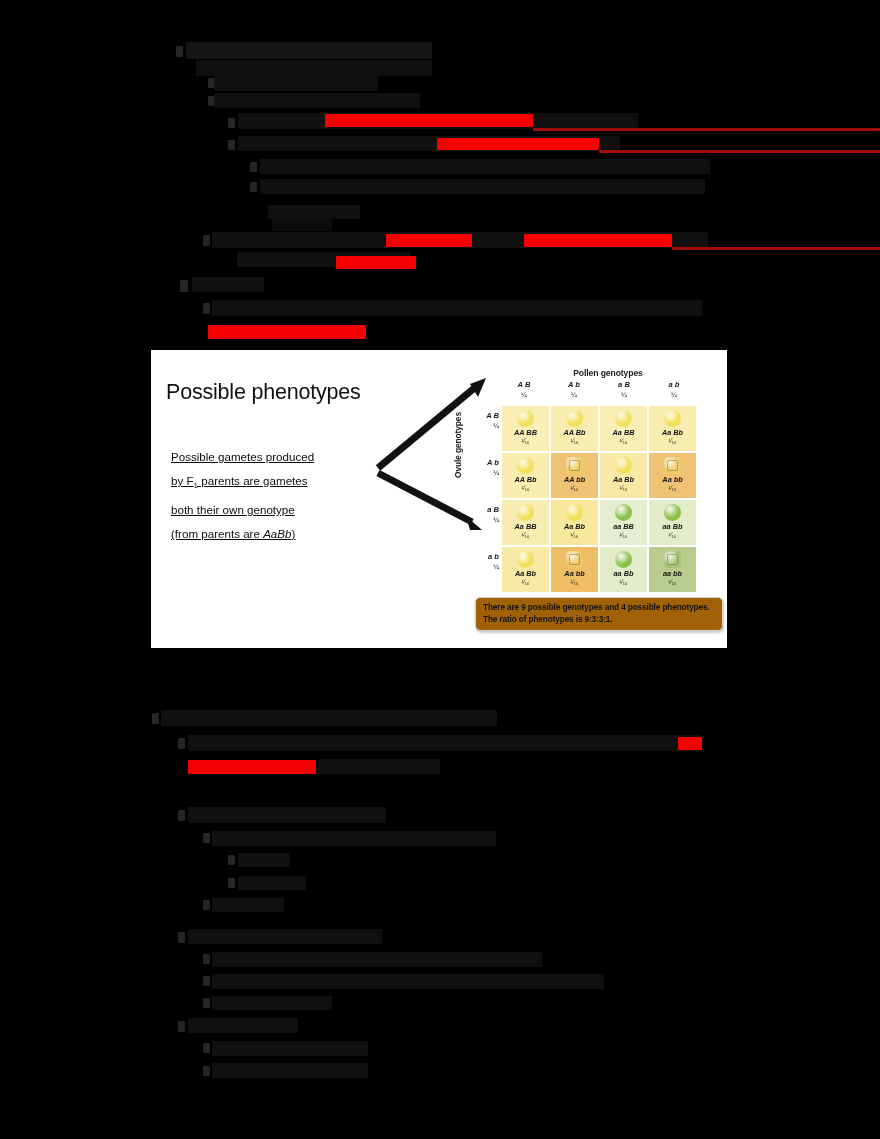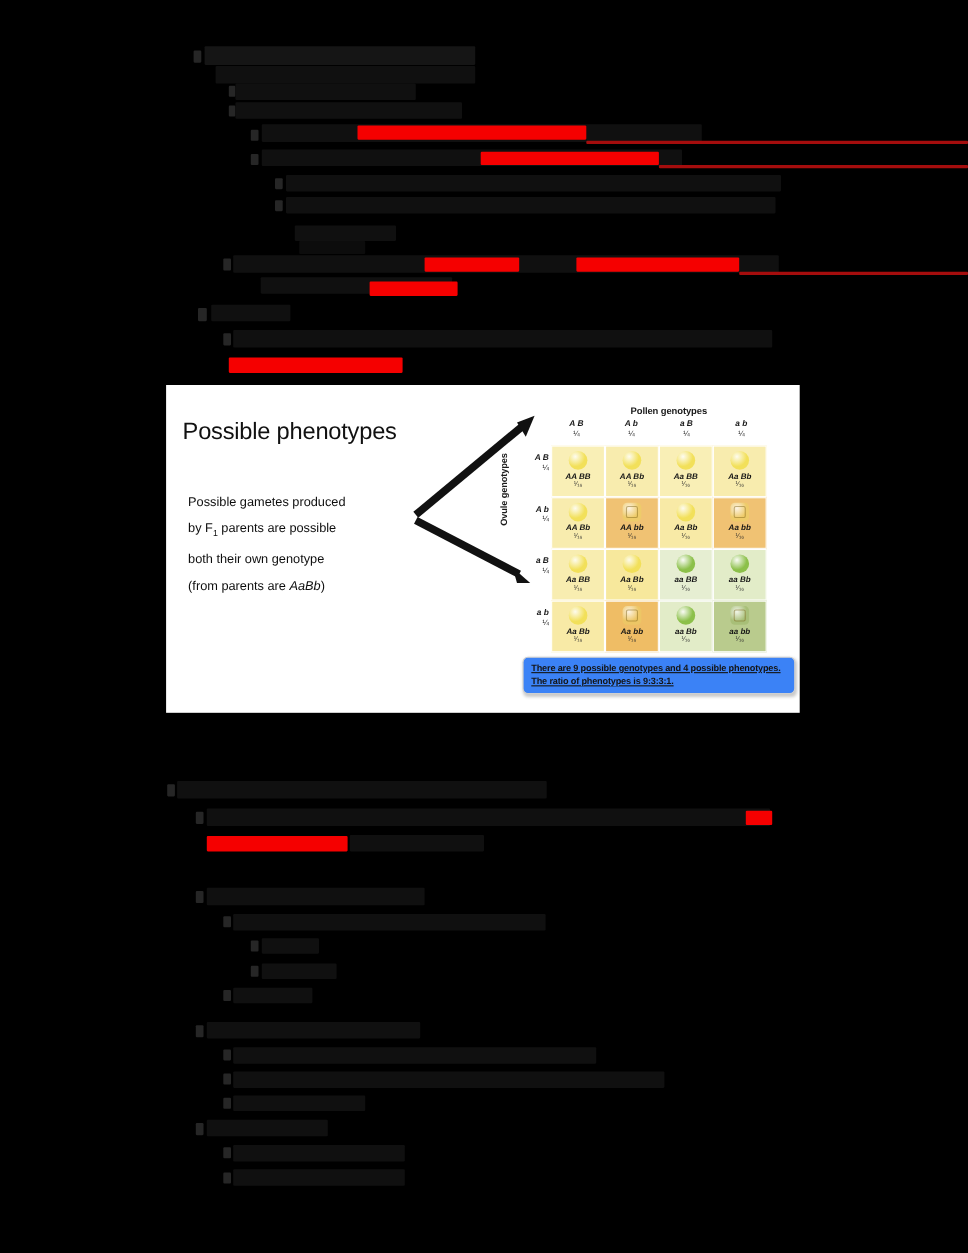--- a/index.html
+++ b/index.html
@@ -59,21 +59,21 @@
   .body-text {
     position: absolute;
     left: 20px;
     top: 95px;
     width: 210px;
     font-size: 11.6px;
     color: #0d0d0d;
     line-height: 24px;
     font-family: "Liberation Sans", sans-serif;
   }
-  .body-text .ln { display: block; white-space: nowrap; }
+  .body-text .ln { display: block; white-space: nowrap; text-decoration: underline; }
   .body-text i { font-style: italic; }
   .body-text sub { font-size: 8px; }
 
   
   .arrow-wrap { position: absolute; left: 215px; top: 20px; width: 130px; height: 170px; }
 
   
   .punnett {
     position: absolute;
     left: 310px;
@@ -190,31 +190,30 @@
   .frq {
     font-size: 6.3px;
     color: #2b2b2b;
     line-height: 8px;
   }
   .caption {
     position: absolute;
     left: 324px;
     top: 247px;
     width: 248px;
-    background: #3b82f6;
+    background: #a16207;
     border: 1px solid #cfcfcf;
     border-radius: 5px;
     box-shadow: 1px 2px 3px rgba(0,0,0,0.22);
     padding: 4px 7px 5px 7px;
     font-size: 8.3px;
     font-weight: bold;
     color: #141414;
     line-height: 11.5px;
     letter-spacing: -0.15px;
-    text-decoration: underline;
   }
 </style>
 </head>
 <body>
 
 <div class="page">
 
   <div>
     <div class="bullet-dot" style="left:176px;top:46px;width:7px;height:11px;"></div>
     <div class="redline" style="left:186px;top:42px;width:246px;height:17px;"></div>
@@ -264,21 +263,21 @@
 
     <div class="hl" style="left:208px;top:325px;width:158px;height:14px;"></div>
   </div>
 
   <div class="slide">
 
     <div class="slide-title">Possible phenotypes</div>
 
     <div class="body-text">
       <span class="ln">Possible gametes produced</span>
-      <span class="ln"><span>by F</span><sub>1</sub><span> parents are possible</span></span>
+      <span class="ln"><span>by F</span><sub>1</sub><span> parents are gametes</span></span>
       <span class="ln">both their own genotype</span>
       <span class="ln"><span>(from parents  are </span><i>AaBb</i><span>)</span></span>
     </div>
 
     <div class="arrow-wrap">
       <svg width="130" height="170" viewBox="0 0 130 170">
         <g stroke="#111" stroke-width="7" fill="none">
           <line x1="12" y1="98" x2="112" y2="15"></line>
           <line x1="12" y1="103" x2="106" y2="152"></line>
         </g>

